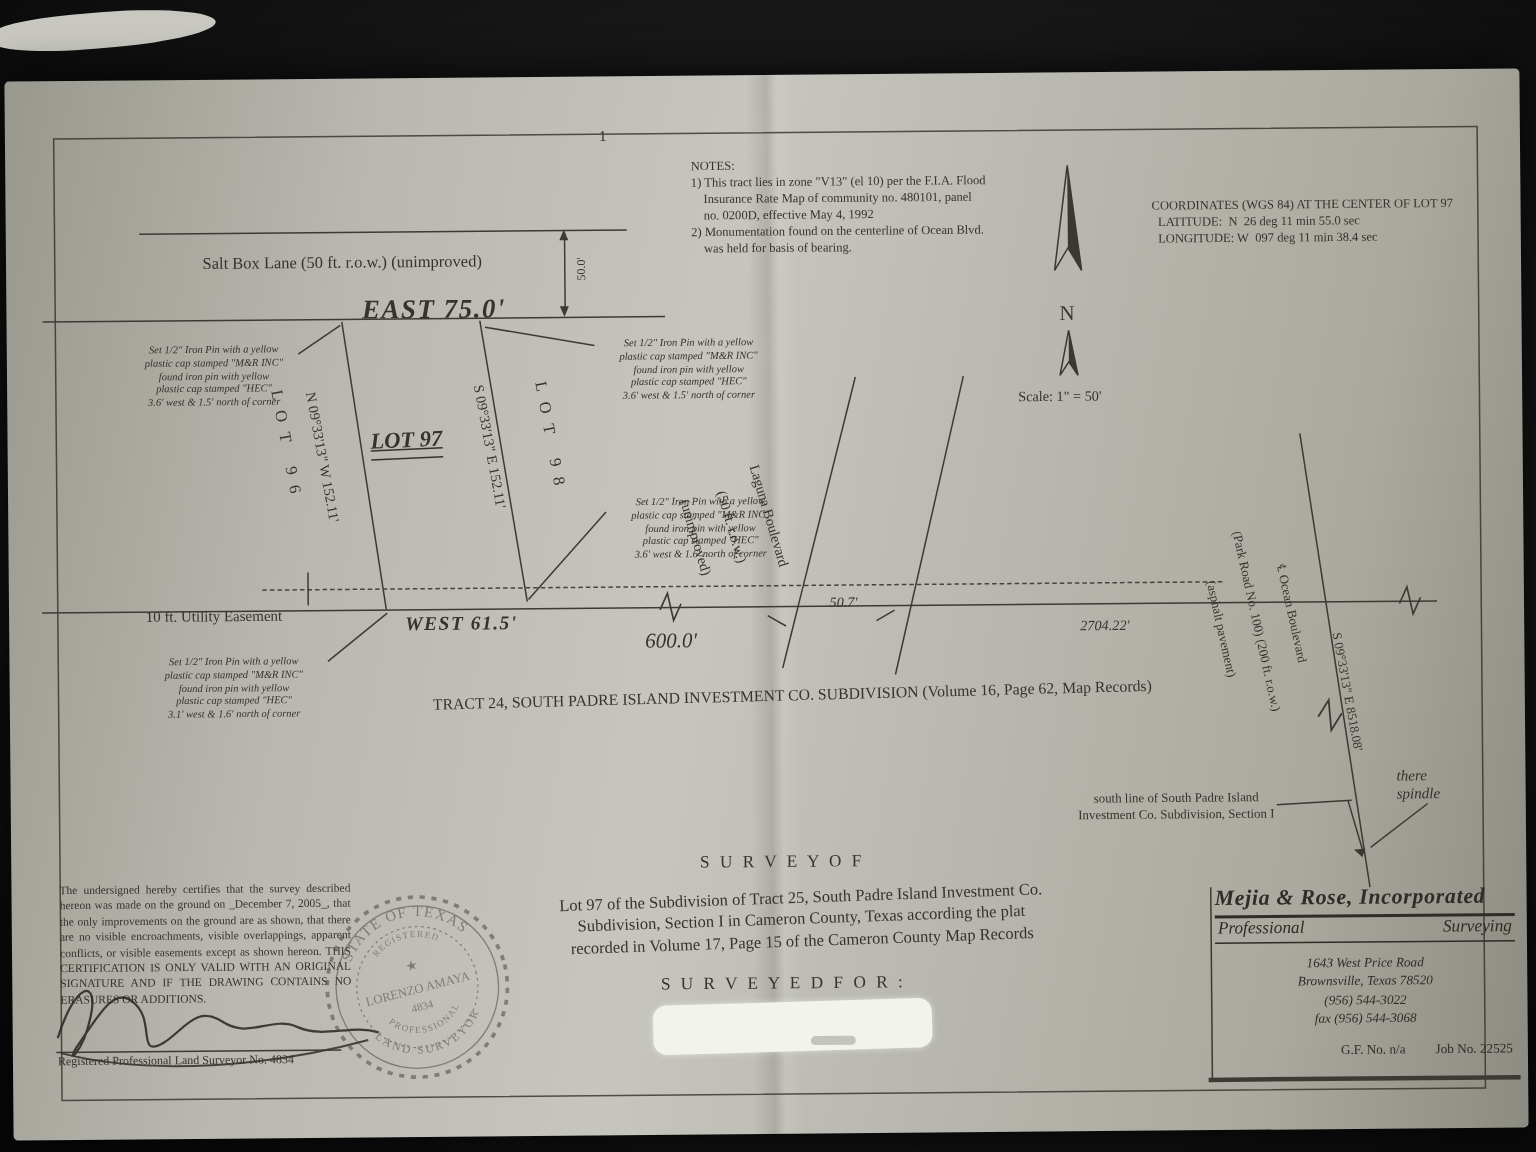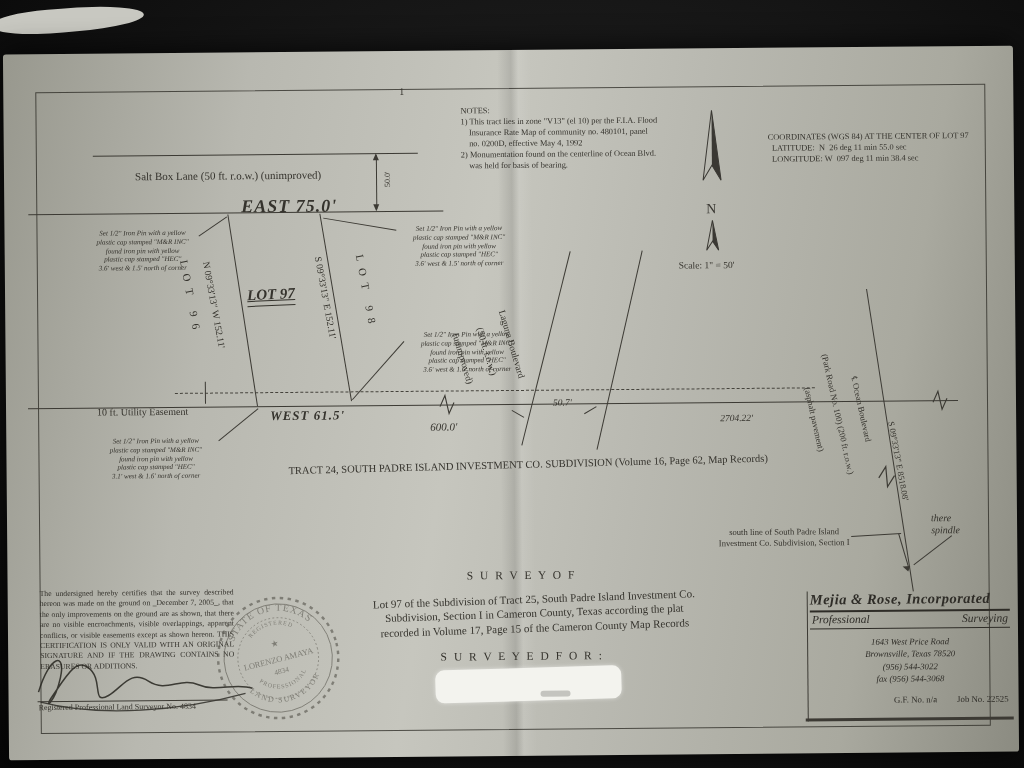--- a/index.html
+++ b/index.html
@@ -117,21 +117,21 @@
 3.1' west &amp; 1.6' north of corner</div>
       <div class="ln" style="left:218px;top:438px;width:51px;height:1px;transform:rotate(-38.7deg);"></div>
 
       <div class="t" style="left:97px;top:373px;font-size:10px;margin-top:29px;">10 ft. Utility Easement</div>
       <div class="dash" style="left:175px;top:390px;width:640px;"></div>
       <div class="lnv" style="left:205px;top:379px;height:22px;width:1px;"></div>
 
       <div class="ln" style="left:28px;top:404px;width:930px;height:1.4px;"></div>
       <div class="t it b" style="left:270px;top:406px;font-size:13px;letter-spacing:1px;">WEST   61.5'</div>
 
-      <div class="t it" style="left:430px;top:419px;font-size:11px;">600.0'</div>
+      <div class="t it" style="left:430px;top:419px;font-size:14px;">600.0'</div>
       <div class="t it" style="left:553px;top:397px;font-size:9.5px;">50.7'</div>
       <div class="t it" style="left:720px;top:414px;font-size:9.5px;">2704.22'</div>
       <div class="ln" style="left:512px;top:410px;width:14px;height:1px;transform:rotate(30deg);"></div>
       <div class="ln" style="left:584px;top:414px;width:14px;height:1px;transform:rotate(-30deg);"></div>
 
       <svg style="left:440px;top:393px;" width="14" height="22" viewBox="0 0 14 22">
         <polyline points="0,13 5,2 9,20 14,9" fill="none" stroke="#3c3a34" stroke-width="1.1"></polyline>
       </svg>
       <svg style="left:933px;top:393px;" width="14" height="22" viewBox="0 0 14 22">
         <polyline points="0,13 5,2 9,20 14,9" fill="none" stroke="#3c3a34" stroke-width="1.1"></polyline>

